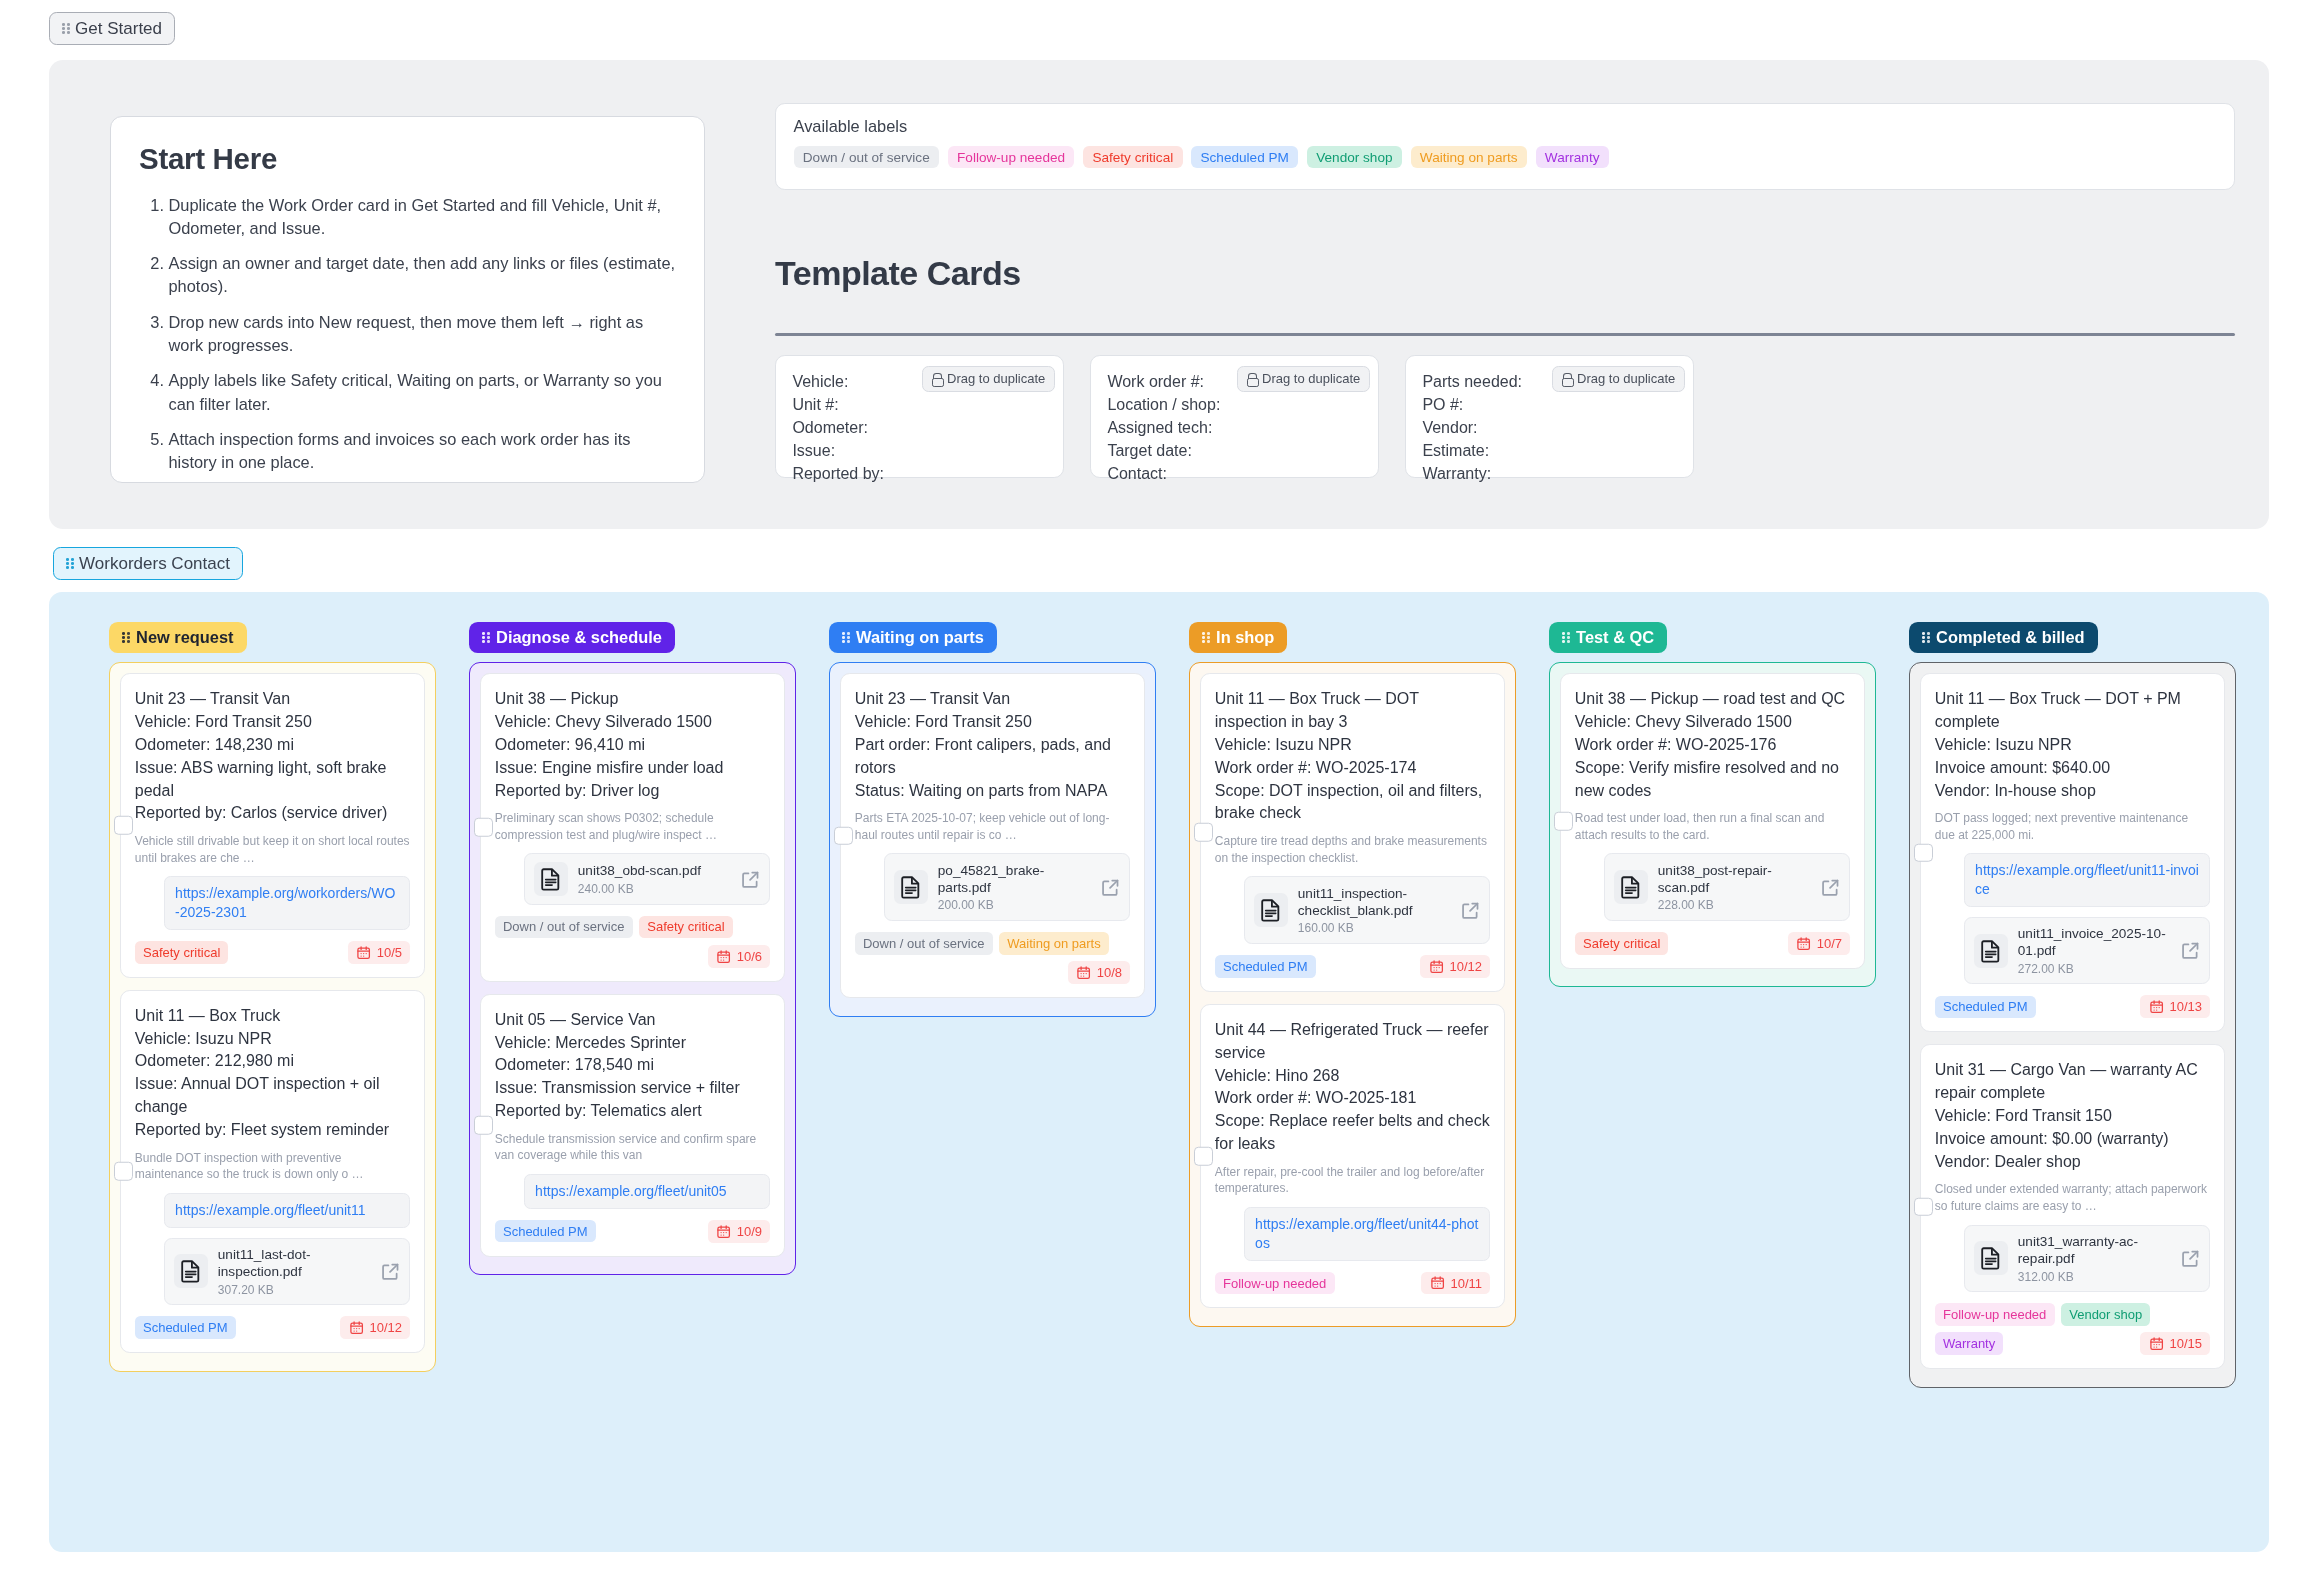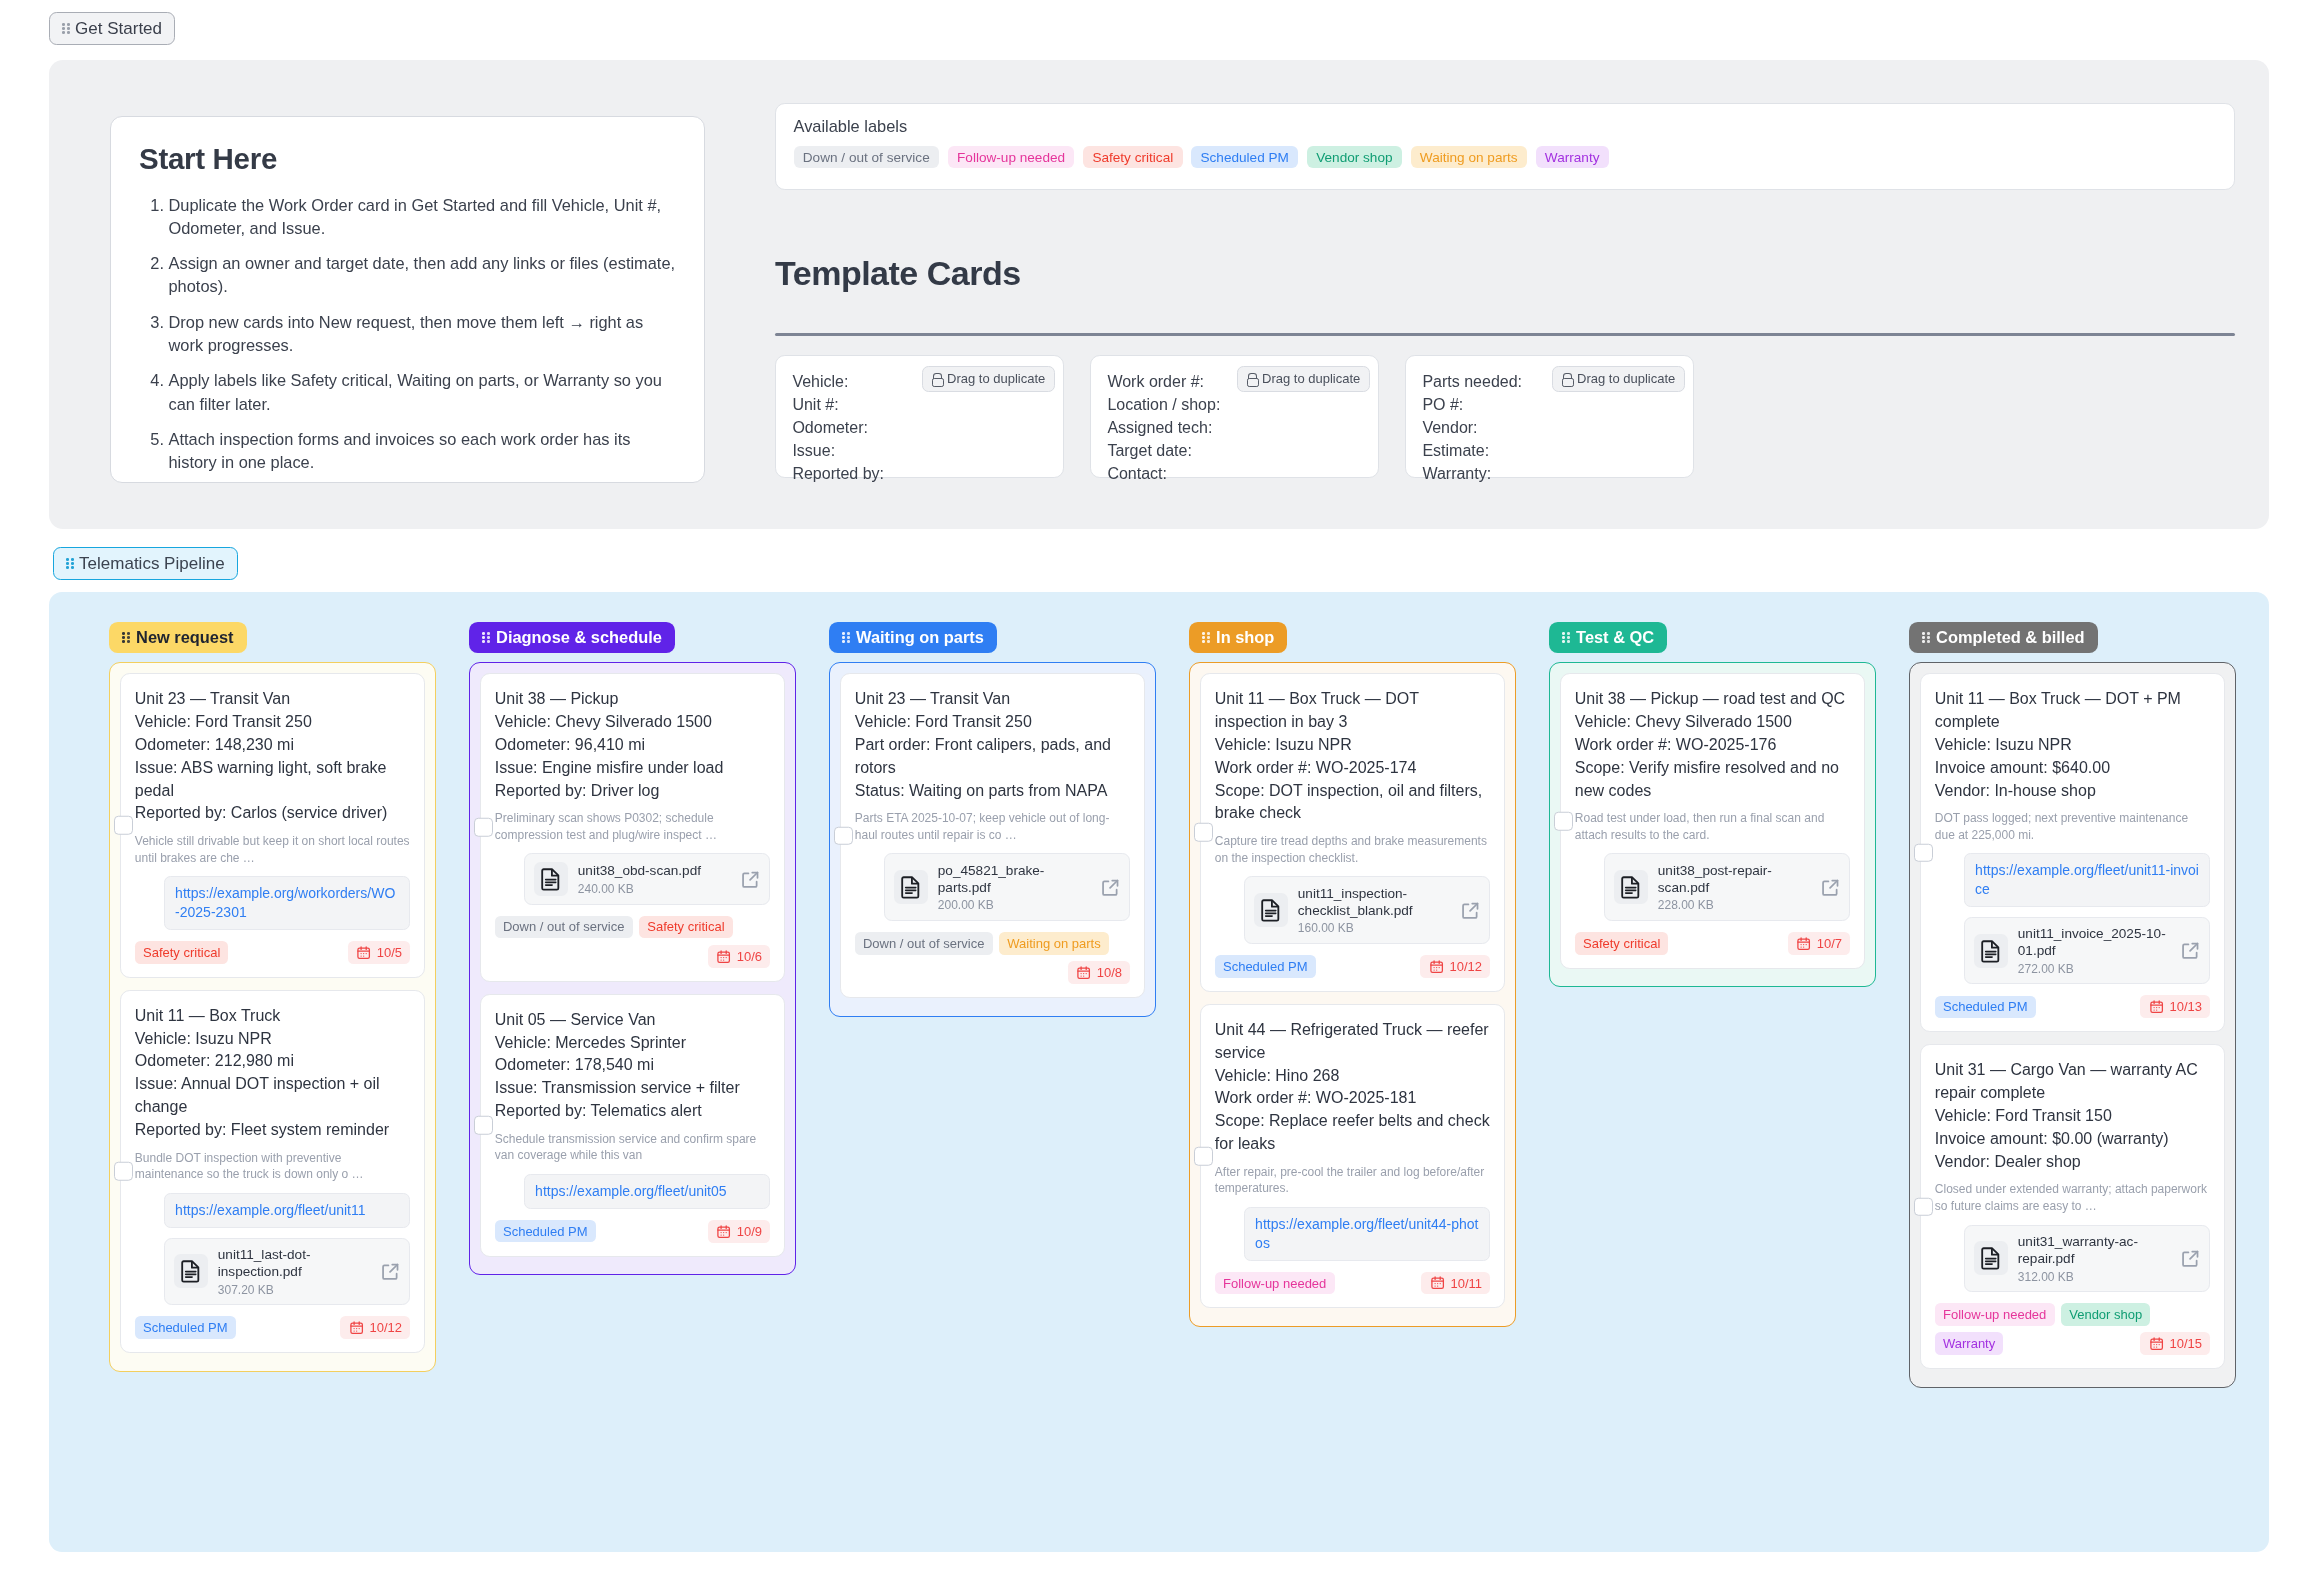--- a/index.html
+++ b/index.html
@@ -249,21 +249,21 @@
       </div>
     </div>
 </div>
 
 <div id="pipeline-chip" class="section-chip pipeline">
   <span class="grip">
       <i></i>
       <i></i>
       <i></i>
     </span>
-  <span>Telematics Pipeline</span>
+  <span>Workorders Contact</span>
 </div>
 
 <div id="board">
   <div id="cols">
       <div class="col" style="width: 360px;"><div class="col-head" style="background: rgb(252, 216, 102); color: rgb(31, 36, 48);">
           <span class="grip">
             <i></i>
             <i></i>
             <i></i>
           </span>
@@ -583,21 +583,21 @@
                     <circle cx="12" cy="13.5" r="1" fill="#ef4444"></circle>
                     <circle cx="16" cy="13.5" r="1" fill="#ef4444"></circle>
                     <circle cx="8" cy="17.3" r="1" fill="#ef4444"></circle>
                     <circle cx="12" cy="17.3" r="1" fill="#ef4444"></circle>
                   </svg></span>
                 <span>10/7</span>
               </span>
             </div>
           </div>
         </div></div>
-      <div class="col" style="width: 360px;"><div class="col-head" style="background: #737373; color: rgb(255, 255, 255);">
+      <div class="col" style="width: 360px;"><div class="col-head" style="background: #0c4a6e; color: rgb(255, 255, 255);">
           <span class="grip">
             <i></i>
             <i></i>
             <i></i>
           </span>
           <span>Completed &amp; billed</span>
         </div><div class="col-body" style="background: rgb(240, 241, 242); border-color: rgb(95, 99, 104); border-radius: 12px;">
           <div class="card">
             <div class="chk"></div>
             <div class="card-title" style="white-space: pre-line;">Unit 11 — Box Truck — DOT + PM complete

